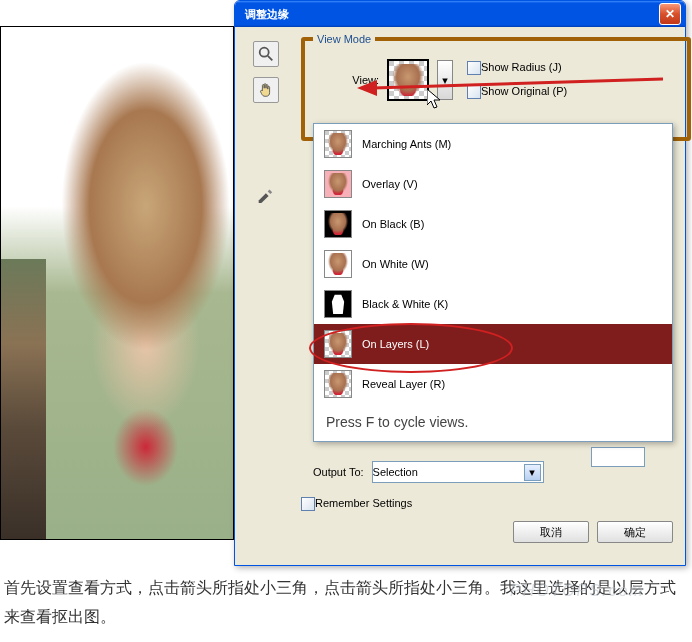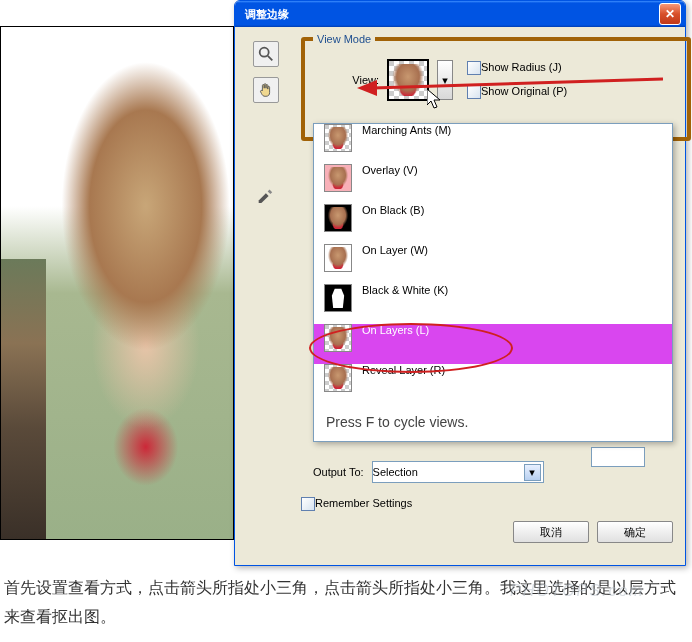--- a/index.html
+++ b/index.html
@@ -17,22 +17,22 @@
 .legend{position:absolute;top:-8px;left:8px;background:#ece9d8;padding:0 4px;color:#205090}
 .viewmode{left:66px;top:10px;width:362px;height:80px}
 .viewrow{display:flex;align-items:center;gap:8px;margin-top:10px}
 .viewlabel{width:64px;text-align:right}
 .thumbbox{width:38px;height:38px;border:2px solid #000;background:repeating-conic-gradient(#fff 0 25%,#ccc 0 50%) 0 0/10px 10px;position:relative}
 .thumbbox::after{content:"";position:absolute;inset:3px;background:radial-gradient(ellipse at 50% 40%,#c89870 0,#a87050 50%,transparent 70%),radial-gradient(circle at 50% 78%,#cc2838 0 25%,transparent 30%)}
 .ddarrow{width:14px;height:38px;border:1px solid #888;background:linear-gradient(180deg,#fff,#d8d8d8);display:flex;align-items:center;justify-content:center;cursor:pointer}
 .chk{display:flex;align-items:flex-start;}
 .chkbox{width:12px;height:12px;border:1px solid #6080b0;background:linear-gradient(135deg,#fff,#d8e4f0)}
 .dropdown{position:absolute;left:78px;top:96px;width:358px;background:#fff;border:1px solid #7b9ebd;box-shadow:2px 2px 6px rgba(0,0,0,.3);z-index:5}
-.dditem{display:flex;align-items:flex-start;height:40px;padding:0 10px;gap:10px;cursor:pointer}
-.dditem.sel{background:#d946ef;color:#fff}
+.dditem{display:flex;align-items:center;height:40px;padding:0 10px;gap:10px;cursor:pointer}
+.dditem.sel{background:#7f1d1d;color:#fff}
 .ddthumb{width:26px;height:26px;border:1px solid #888;position:relative;flex-shrink:0}
 .t-march{background:repeating-conic-gradient(#fff 0 25%,#ccc 0 50%) 0 0/8px 8px}
 .t-ovl{background:#f8b0b8}
 .t-black{background:#000}
 .t-white{background:#fff}
 .t-bw{background:#000}
 .t-bw::after{content:"";position:absolute;inset:2px;background:#fff;clip-path:polygon(35% 8%,65% 8%,78% 40%,72% 95%,28% 95%,22% 40%)}
 .t-layers{background:repeating-conic-gradient(#fff 0 25%,#ccc 0 50%) 0 0/8px 8px}
 .t-reveal{background:repeating-conic-gradient(#fff 0 25%,#ccc 0 50%) 0 0/8px 8px}
 .ddthumb::before{content:"";position:absolute;inset:2px;background:radial-gradient(ellipse at 50% 38%,#c89870 0,#a87050 48%,transparent 65%),radial-gradient(circle at 50% 80%,#cc2838 0 22%,transparent 28%)}
@@ -117,21 +117,21 @@
       <div class="dditem">
           <div class="ddthumb t-ovl"></div>
           <span>Overlay (V)</span>
         </div>
       <div class="dditem">
           <div class="ddthumb t-black"></div>
           <span>On Black (B)</span>
         </div>
       <div class="dditem">
           <div class="ddthumb t-white"></div>
-          <span>On Layer (W)</span>
+          <span>On White (W)</span>
         </div>
       <div class="dditem">
           <div class="ddthumb t-bw"></div>
           <span>Black &amp; White (K)</span>
         </div>
       <div class="dditem sel">
           <div class="ddthumb t-layers"></div>
           <span>On Layers (L)</span>
         </div>
       <div class="dditem">

